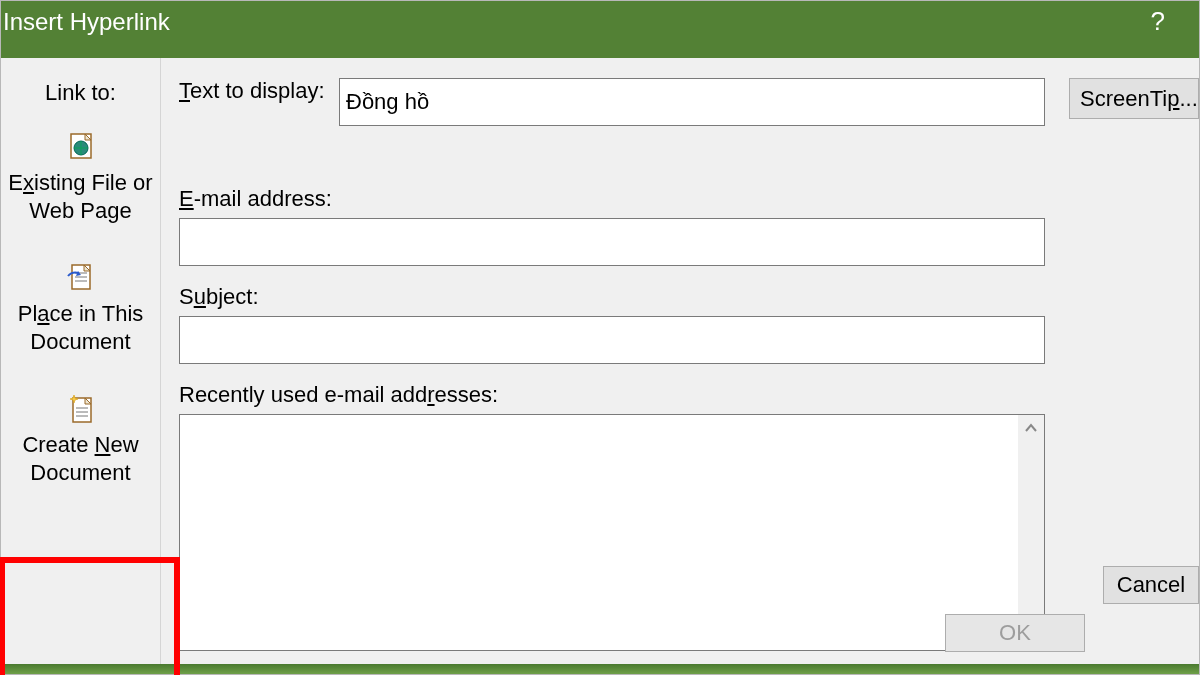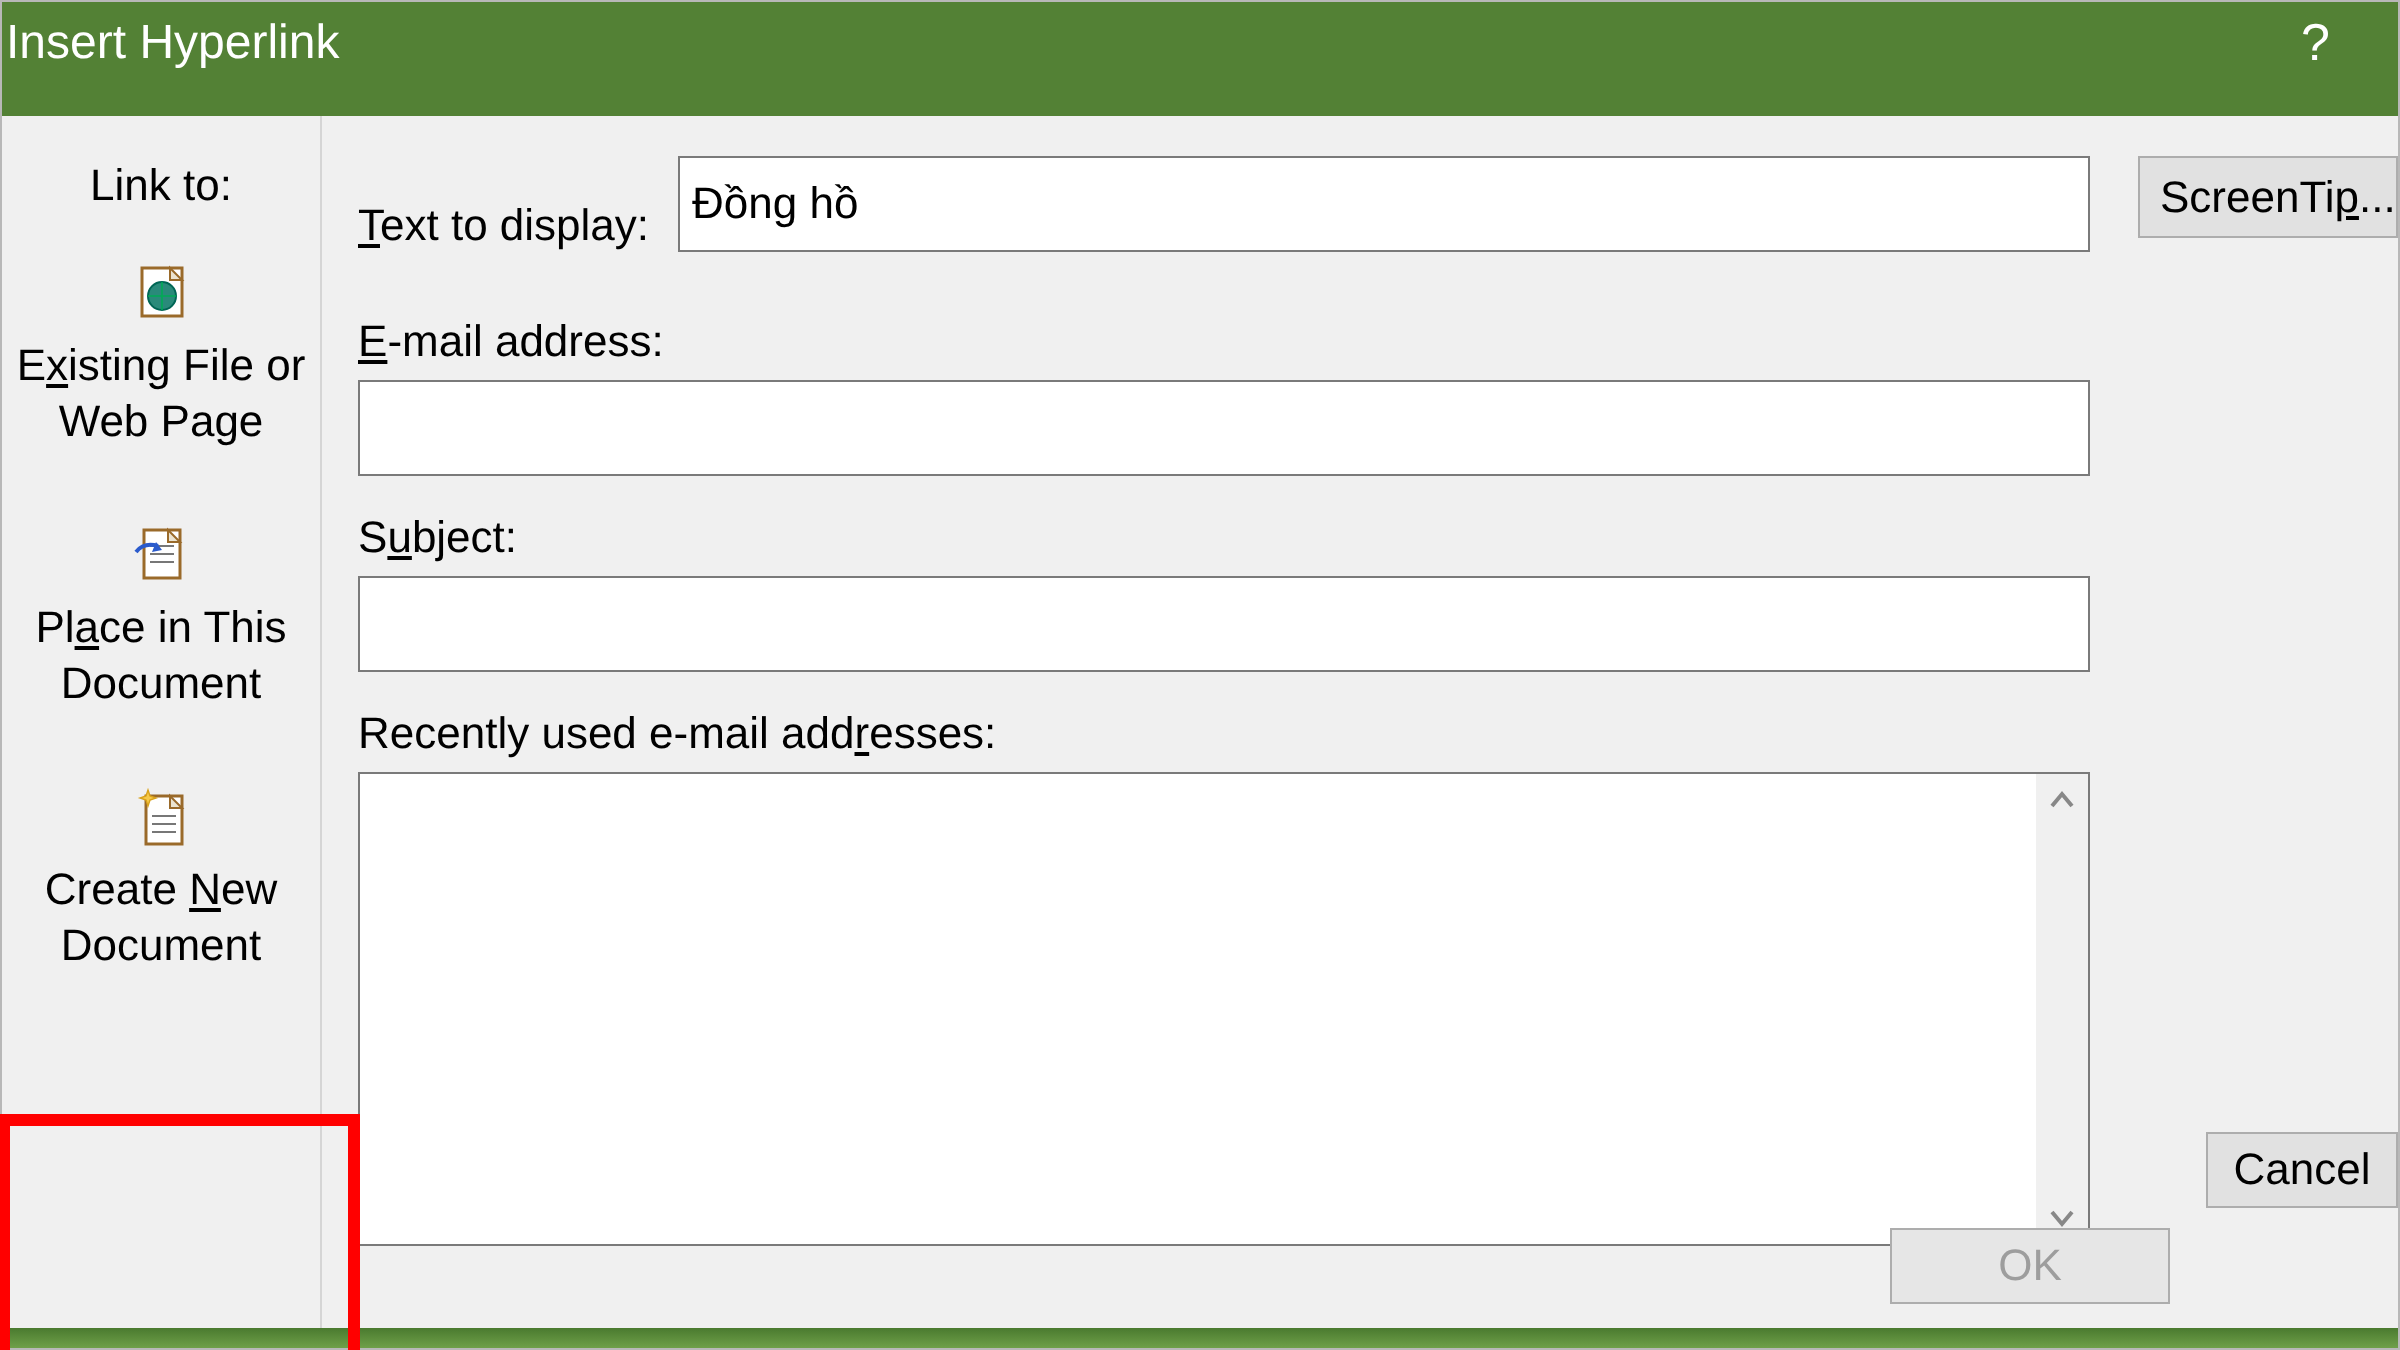--- a/index.html
+++ b/index.html
@@ -96,21 +96,21 @@
     height: 160px;
     border: 6px solid #ff0000;
     pointer-events: none;
   }
 
   .main {
     flex: 1;
     padding: 14px 0 0 18px;
     position: relative;
   }
-  .display-row { display: flex; align-items: flex-end; margin-top: 6px; margin-bottom: 2px; }
+  .display-row { display: flex; align-items: flex-start; margin-top: 6px; margin-bottom: 2px; }
   .display-row label { width: 160px; font-size: 22px; }
 
   .field-label { font-size: 22px; margin-top: 18px; display: block; }
   .field-label:first-child { margin-top: 0; }
 
   input.text {
     height: 48px;
     border: 1px solid #7a7a7a;
     background: #fff;
     font-size: 22px;
@@ -255,21 +255,21 @@
 
     <div class="main">
 
       <div class="display-row">
         <label class="underline-first"><span></span><u>T</u><span>ext to display:</span></label>
         <input class="text text-display" type="text" value="Đồng hồ" style="">
       </div>
 
       <button class="btn screentip underline-first"><span>ScreenTi</span><u>p</u><span>...</span></button>
 
-      <label class="field-label underline-first" style="margin-top:32px;"><span></span><u>E</u><span>-mail address:</span></label>
+      <label class="field-label underline-first" style="margin-top:60px;"><span></span><u>E</u><span>-mail address:</span></label>
       <input class="text text-wide" type="text" value="" style="">
 
       <label class="field-label underline-first"><span>S</span><u>u</u><span>bject:</span></label>
       <input class="text text-wide" type="text" value="" style="">
 
       <label class="field-label underline-first"><span>Recently used e-mail add</span><u>r</u><span>esses:</span></label>
       <div class="listbox">
         <div class="scroll-track">
           <div class="scroll-btn">
             <svg width="14" height="10" viewBox="0 0 14 10">

